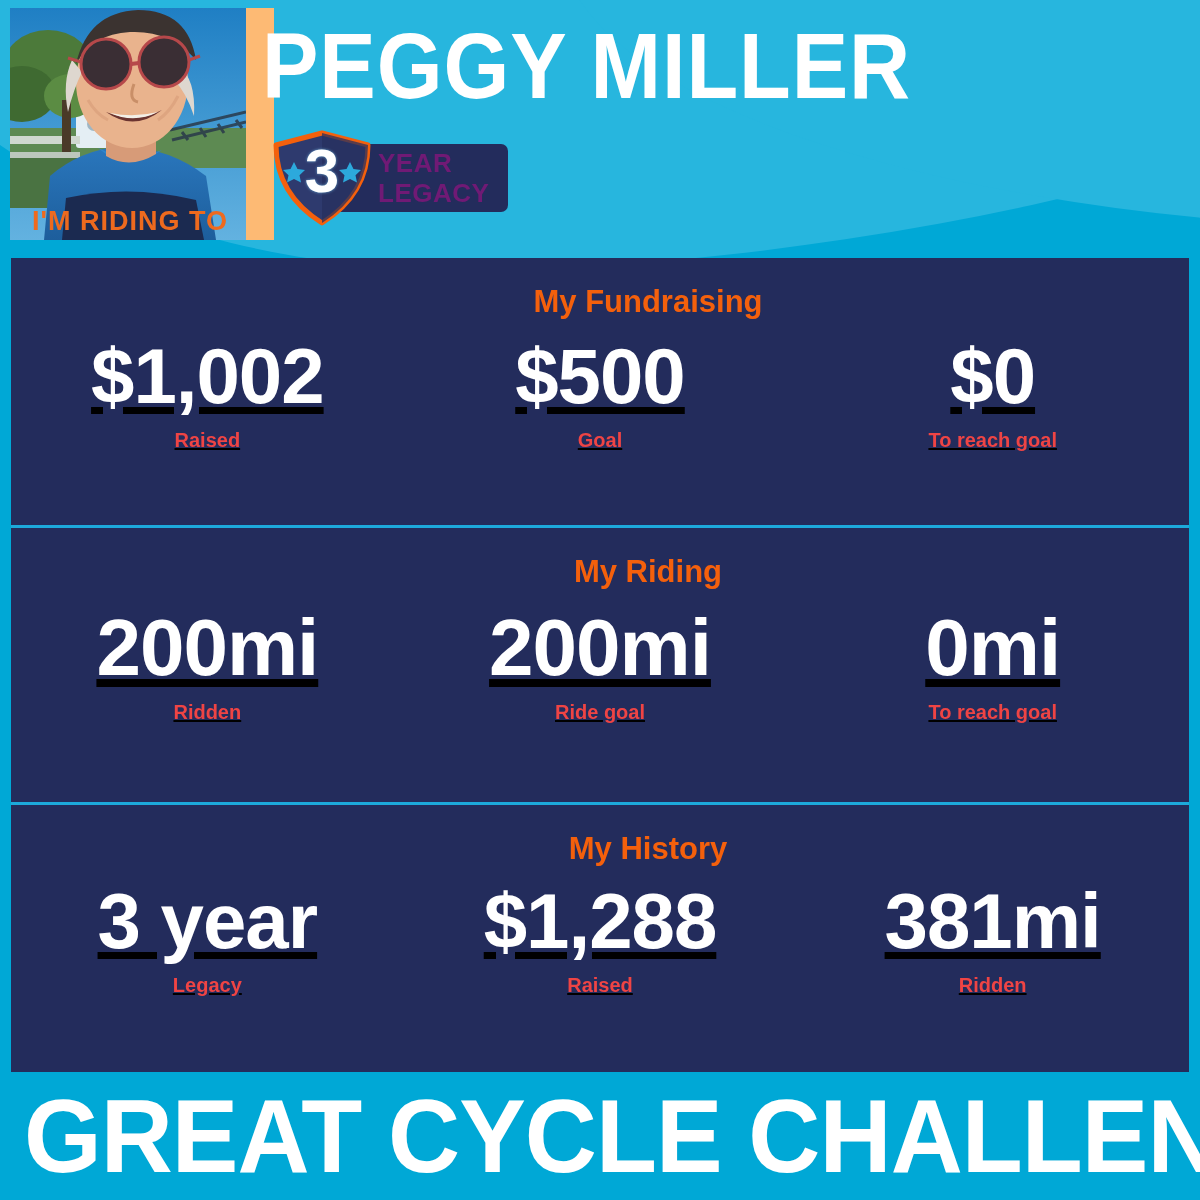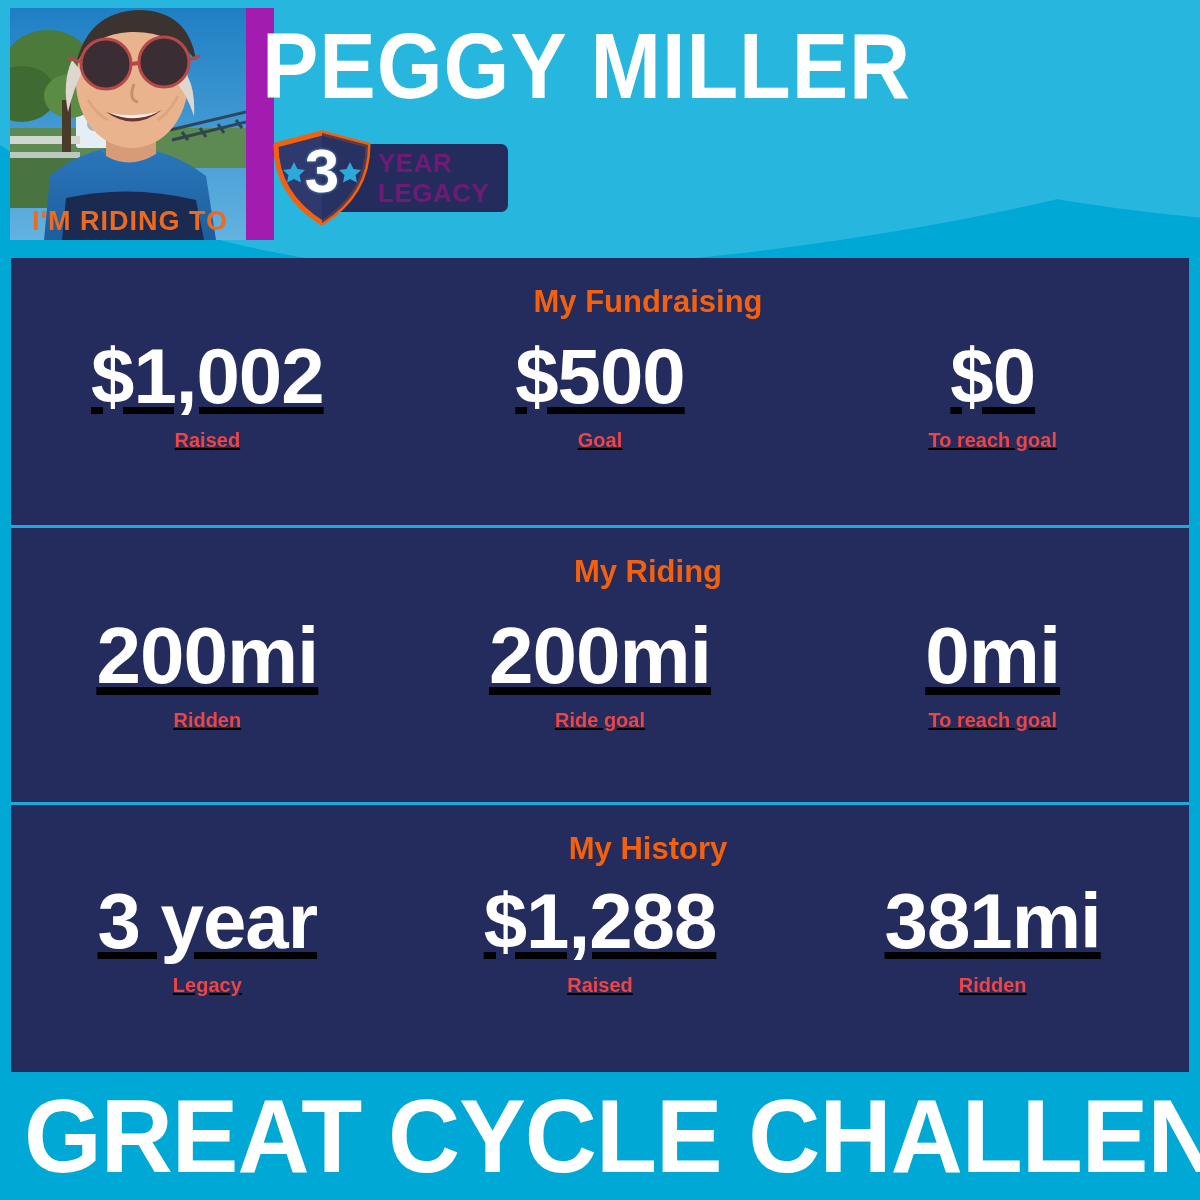--- a/index.html
+++ b/index.html
@@ -52,21 +52,21 @@
   }
 
   
   .photo {
     position: absolute;
     left: 10px;
     top: 8px;
     width: 264px;
     height: 232px;
     overflow: hidden;
-    background: #a21caf;
+    background: #fdba74;
   }
   .photo svg { display: block; }
 
   .header-title {
     position: absolute;
     left: 262px;
     top: 14px;
     width: 920px;
     height: 106px;
     color: #ffffff;
@@ -194,21 +194,21 @@
   }
   .stat-label {
     color: #ef4444;
     font-size: 20px;
     line-height: 36px;
     font-weight: bold;
     white-space: nowrap;
   }
 
   
-  .section-riding .stats-row { top: 82px; }
+  .section-riding .stats-row { top: 74px; }
   .section-riding .stat-value { font-size: 80px; }
   .section-history .stats-row { top: 70px; }
 
   
   .footer {
     position: absolute;
     left: 0;
     top: 1072px;
     width: 1200px;
     height: 128px;

